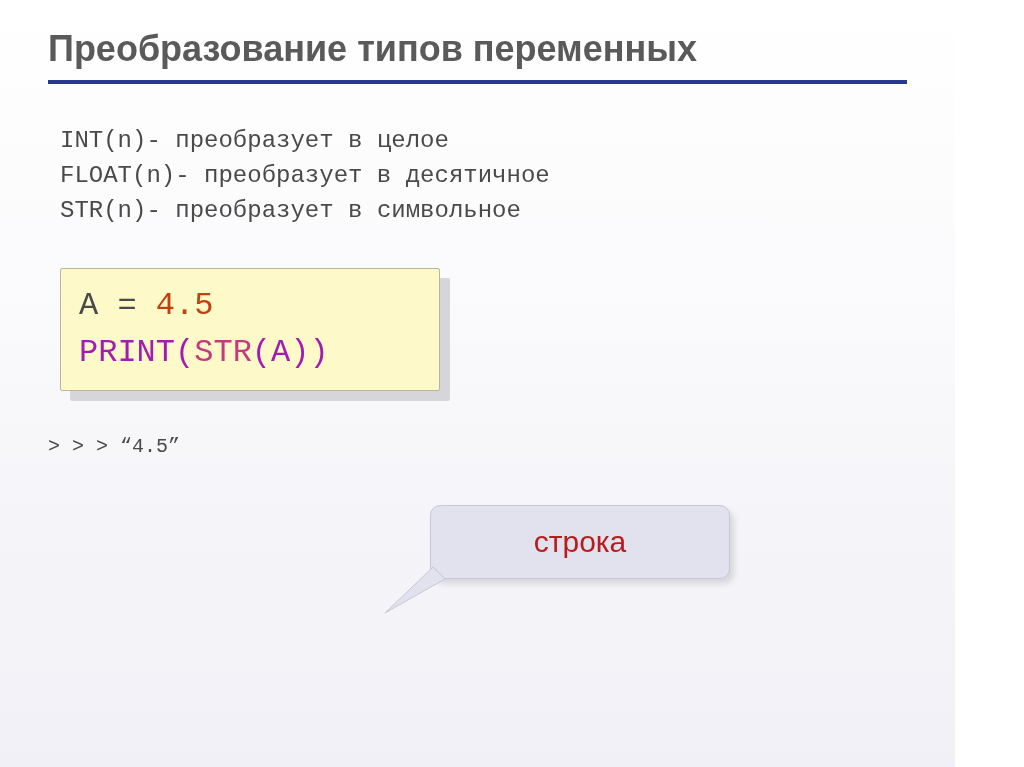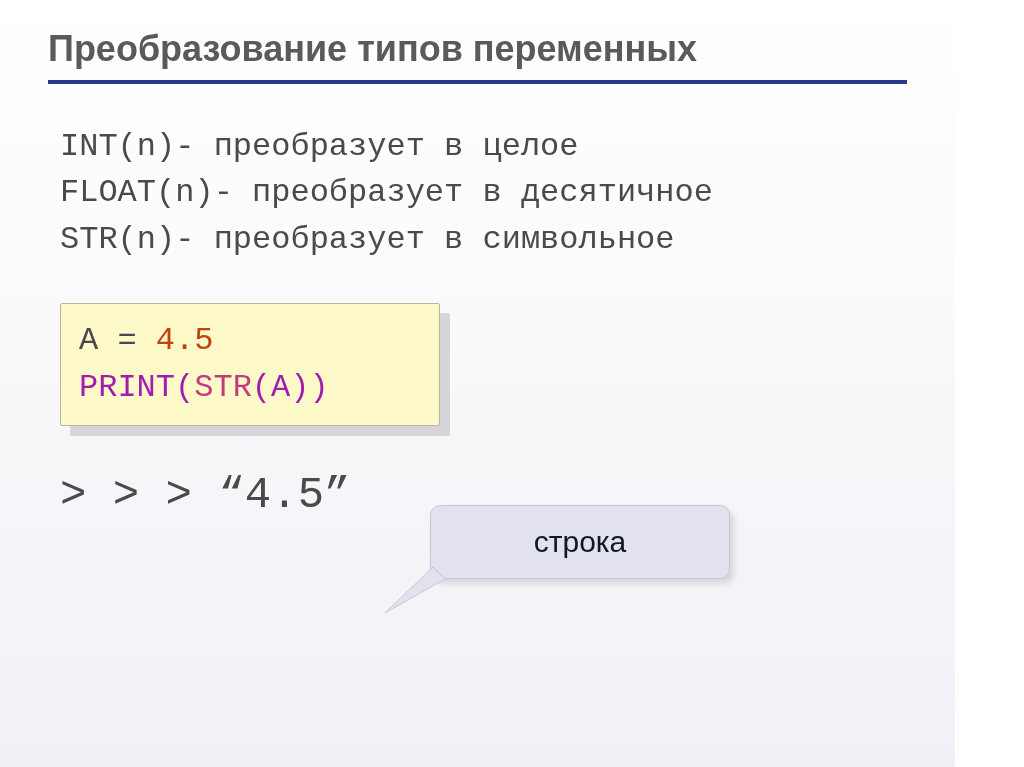--- a/index.html
+++ b/index.html
@@ -20,21 +20,21 @@
   .title {
     font-size: 36px;
     font-weight: 700;
     color: #5a5a5a;
     padding-bottom: 10px;
     border-bottom: 4px solid #283a8f;
     margin-bottom: 40px;
   }
   .body-text {
     font-family: "Courier New", Courier, monospace;
-    font-size: 32px;
+    font-size: 24px;
     color: #4a4a4a;
     line-height: 1.45;
     margin-left: 12px;
     margin-bottom: 40px;
     white-space: pre;
   }
   .body-text .fn { text-transform: uppercase; }
   .code-box-wrap {
     position: relative;
     width: 380px;
@@ -61,40 +61,40 @@
     border-radius: 2px;
   }
   .code-var { color: #4a4a4a; text-transform: uppercase; }
   .code-op  { color: #4a4a4a; }
   .code-num { color: #c2410c; text-transform: none; }
   .code-kw  { color: #a21caf; text-transform: uppercase; }
   .code-str-bottom { color: #c33a7e; text-transform: uppercase; }
 
   .output {
     font-family: "Courier New", Courier, monospace;
-    font-size: 44px;
+    font-size: 20px;
     color: #4a4a4a;
-    margin-left: 12px;
+    margin-left: 0;
   }
 
   .callout {
     position: absolute;
     left: 430px;
     top: 505px;
     width: 300px;
     height: 74px;
     background: #e2e1ee;
     border: 1px solid #c8c7d9;
     border-radius: 10px;
     box-shadow: 4px 5px 6px rgba(0,0,0,0.12);
     display: flex;
     align-items: center;
     justify-content: center;
     font-size: 30px;
-    color: #0f172a;
+    color: #b91c1c;
   }
   .callout-tail {
     position: absolute;
     left: 385px;
     top: 565px;
     width: 0;
     height: 0;
   }
   .callout-tail svg {
     position: absolute;

